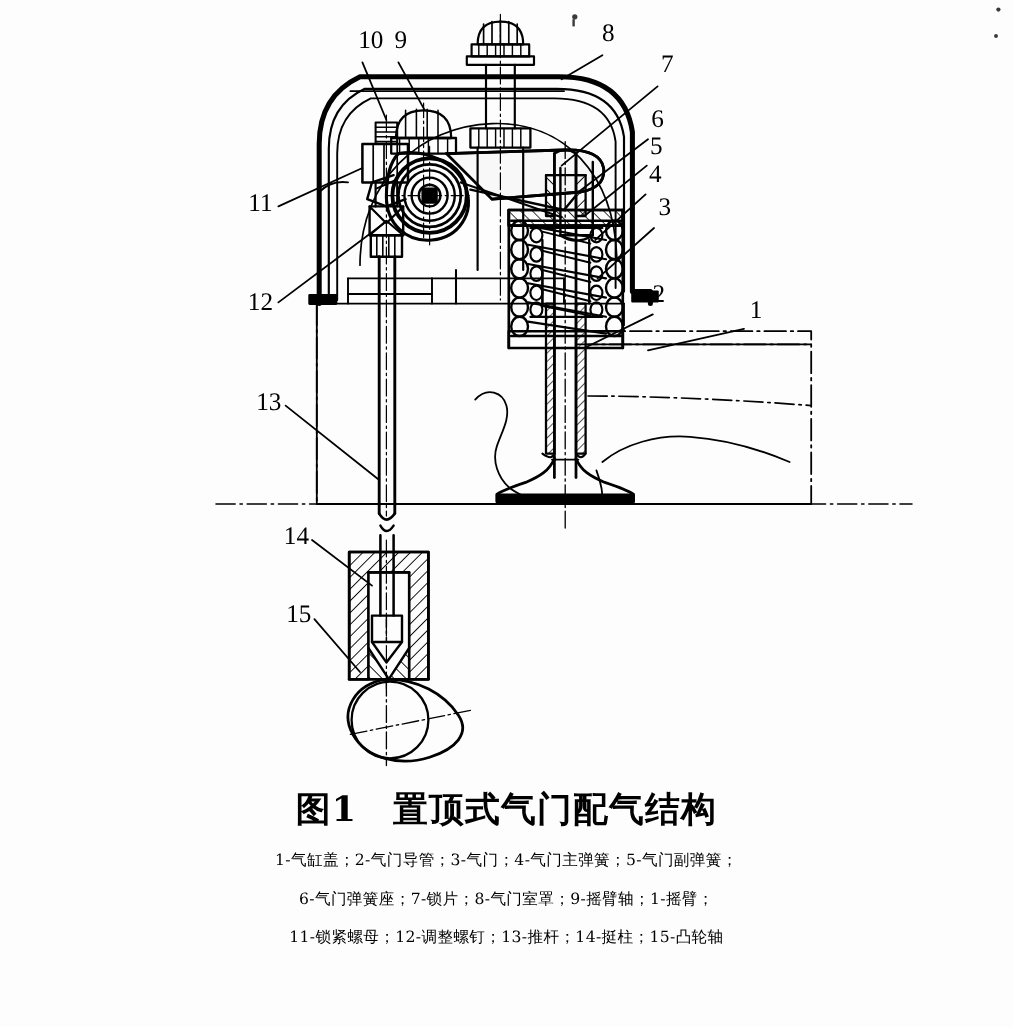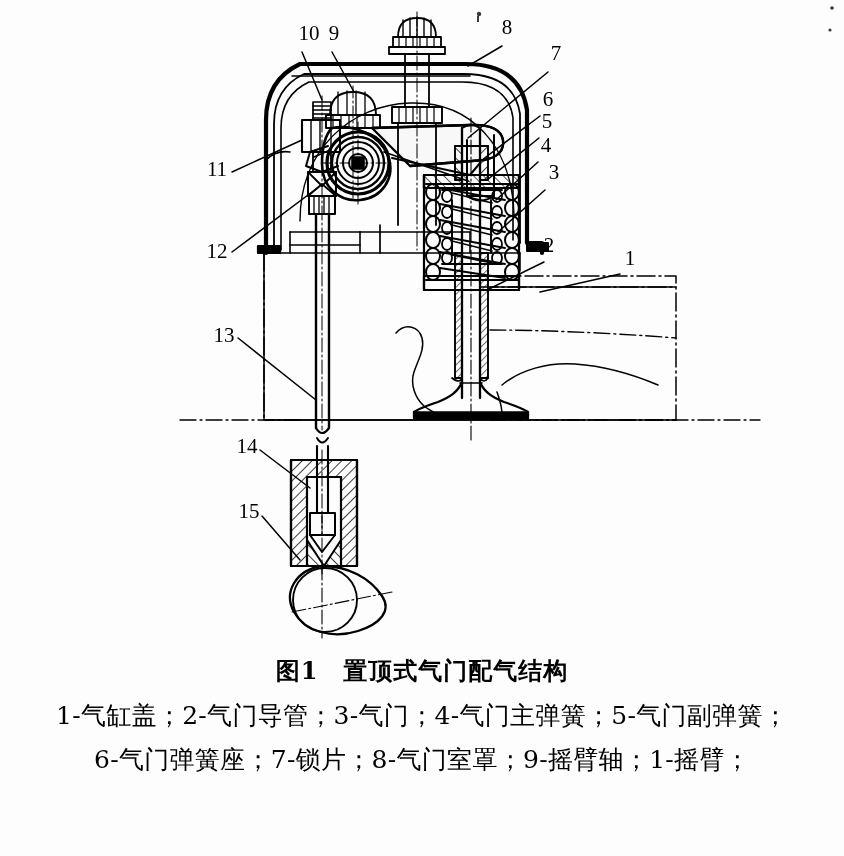--- a/index.html
+++ b/index.html
@@ -38,29 +38,29 @@
   }
   #caption-block {
     position: absolute;
     left: 0;
     top: 655px;
     width: 844px;
     text-align: center;
   }
   .fig-title {
     font-family: "DejaVu Serif", "Liberation Serif", serif;
-    font-size: 24px;
+    font-size: 29px;
     font-weight: 600;
     letter-spacing: 1px;
     margin: 0 0 16px 0;
     white-space: pre;
   }
   .legend-line {
     font-family: "DejaVu Serif", "Liberation Serif", serif;
-    font-size: 25px;
+    font-size: 13px;
     line-height: 1.0;
     margin: 0 0 19px 0;
     letter-spacing: 0.3px;
     white-space: pre;
   }
 </style>
 </head>
 <body>
 
 <div id="page">
@@ -399,15 +399,16 @@
         <circle cx="830" cy="30" r="1.6"></circle>
       </g>
 
     </svg>
   </div>
 
   <div id="caption-block">
     <p class="fig-title">图1　置顶式气门配气结构</p>
     <p class="legend-line">1-气缸盖；2-气门导管；3-气门；4-气门主弹簧；5-气门副弹簧；</p>
     <p class="legend-line">6-气门弹簧座；7-锁片；8-气门室罩；9-摇臂轴；1-摇臂；</p>
+    <p class="legend-line">11-锁紧螺母；12-调整螺钉；13-推杆；14-挺柱；15-凸轮轴</p>
   </div>
 
 </div>
 
 </body></html>

